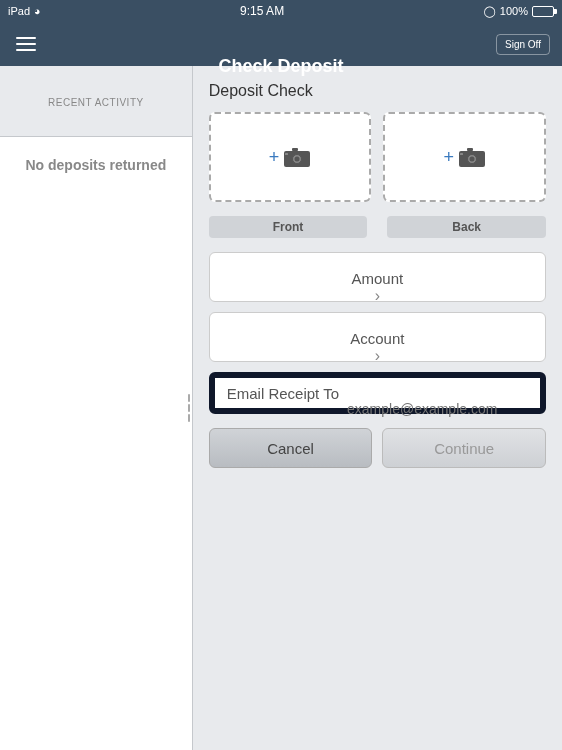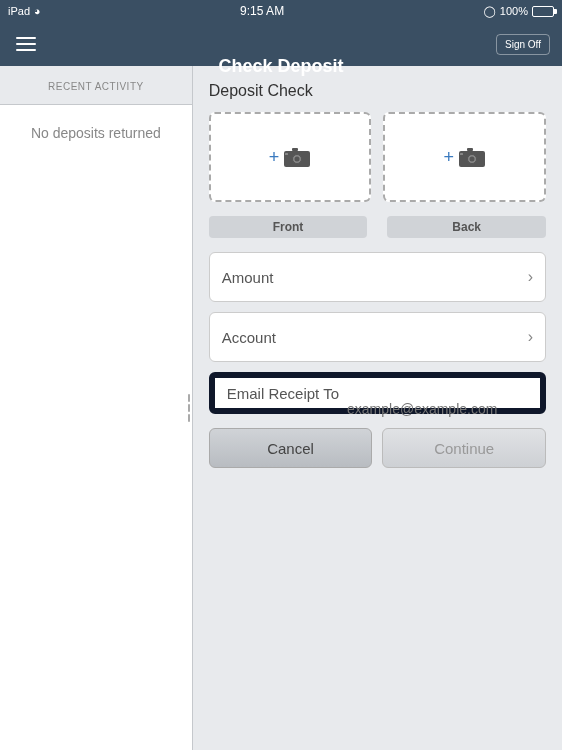--- a/index.html
+++ b/index.html
@@ -88,41 +88,42 @@
     #left-panel {
       width: 286px;
       background: #e8eaed;
       border-right: 1px solid #c5c8cc;
       display: flex;
       flex-direction: column;
       position: relative;
     }
     #recent-activity-header {
       text-align: center;
-      padding: 10px;
+      padding: 26px;
       border-bottom: 1px solid #c5c8cc;
       background: #e8eaed;
     }
     .recent-activity-label {
       font-size: 10px;
       color: #888;
       text-transform: uppercase;
       letter-spacing: 0.5px;
     }
     #no-deposits {
       flex: 1;
       display: flex;
       align-items: flex-start;
       justify-content: center;
       padding-top: 20px;
       background: #fff;
     }
     .no-deposits-text {
       font-size: 14px;
       color: #888;
+      font-weight: bold;
     }
     
     #scroll-indicator {
       position: absolute;
       right: 0;
       top: 50%;
       transform: translateY(-50%);
       width: 6px;
       height: 60px;
       display: flex;
@@ -208,20 +209,21 @@
       background: #fff;
       border: 1px solid #ccc;
       border-radius: 6px;
       padding: 17px 12px;
       height: 50px;
       display: flex;
       align-items: center;
       justify-content: space-between;
       margin-bottom: 10px;
       cursor: pointer;
+      flex-direction: column;
     }
     .form-field-label {
       font-size: 15px;
       color: #555;
     }
     .form-field-chevron {
       font-size: 16px;
       color: #888;
     }
     .email-field {

